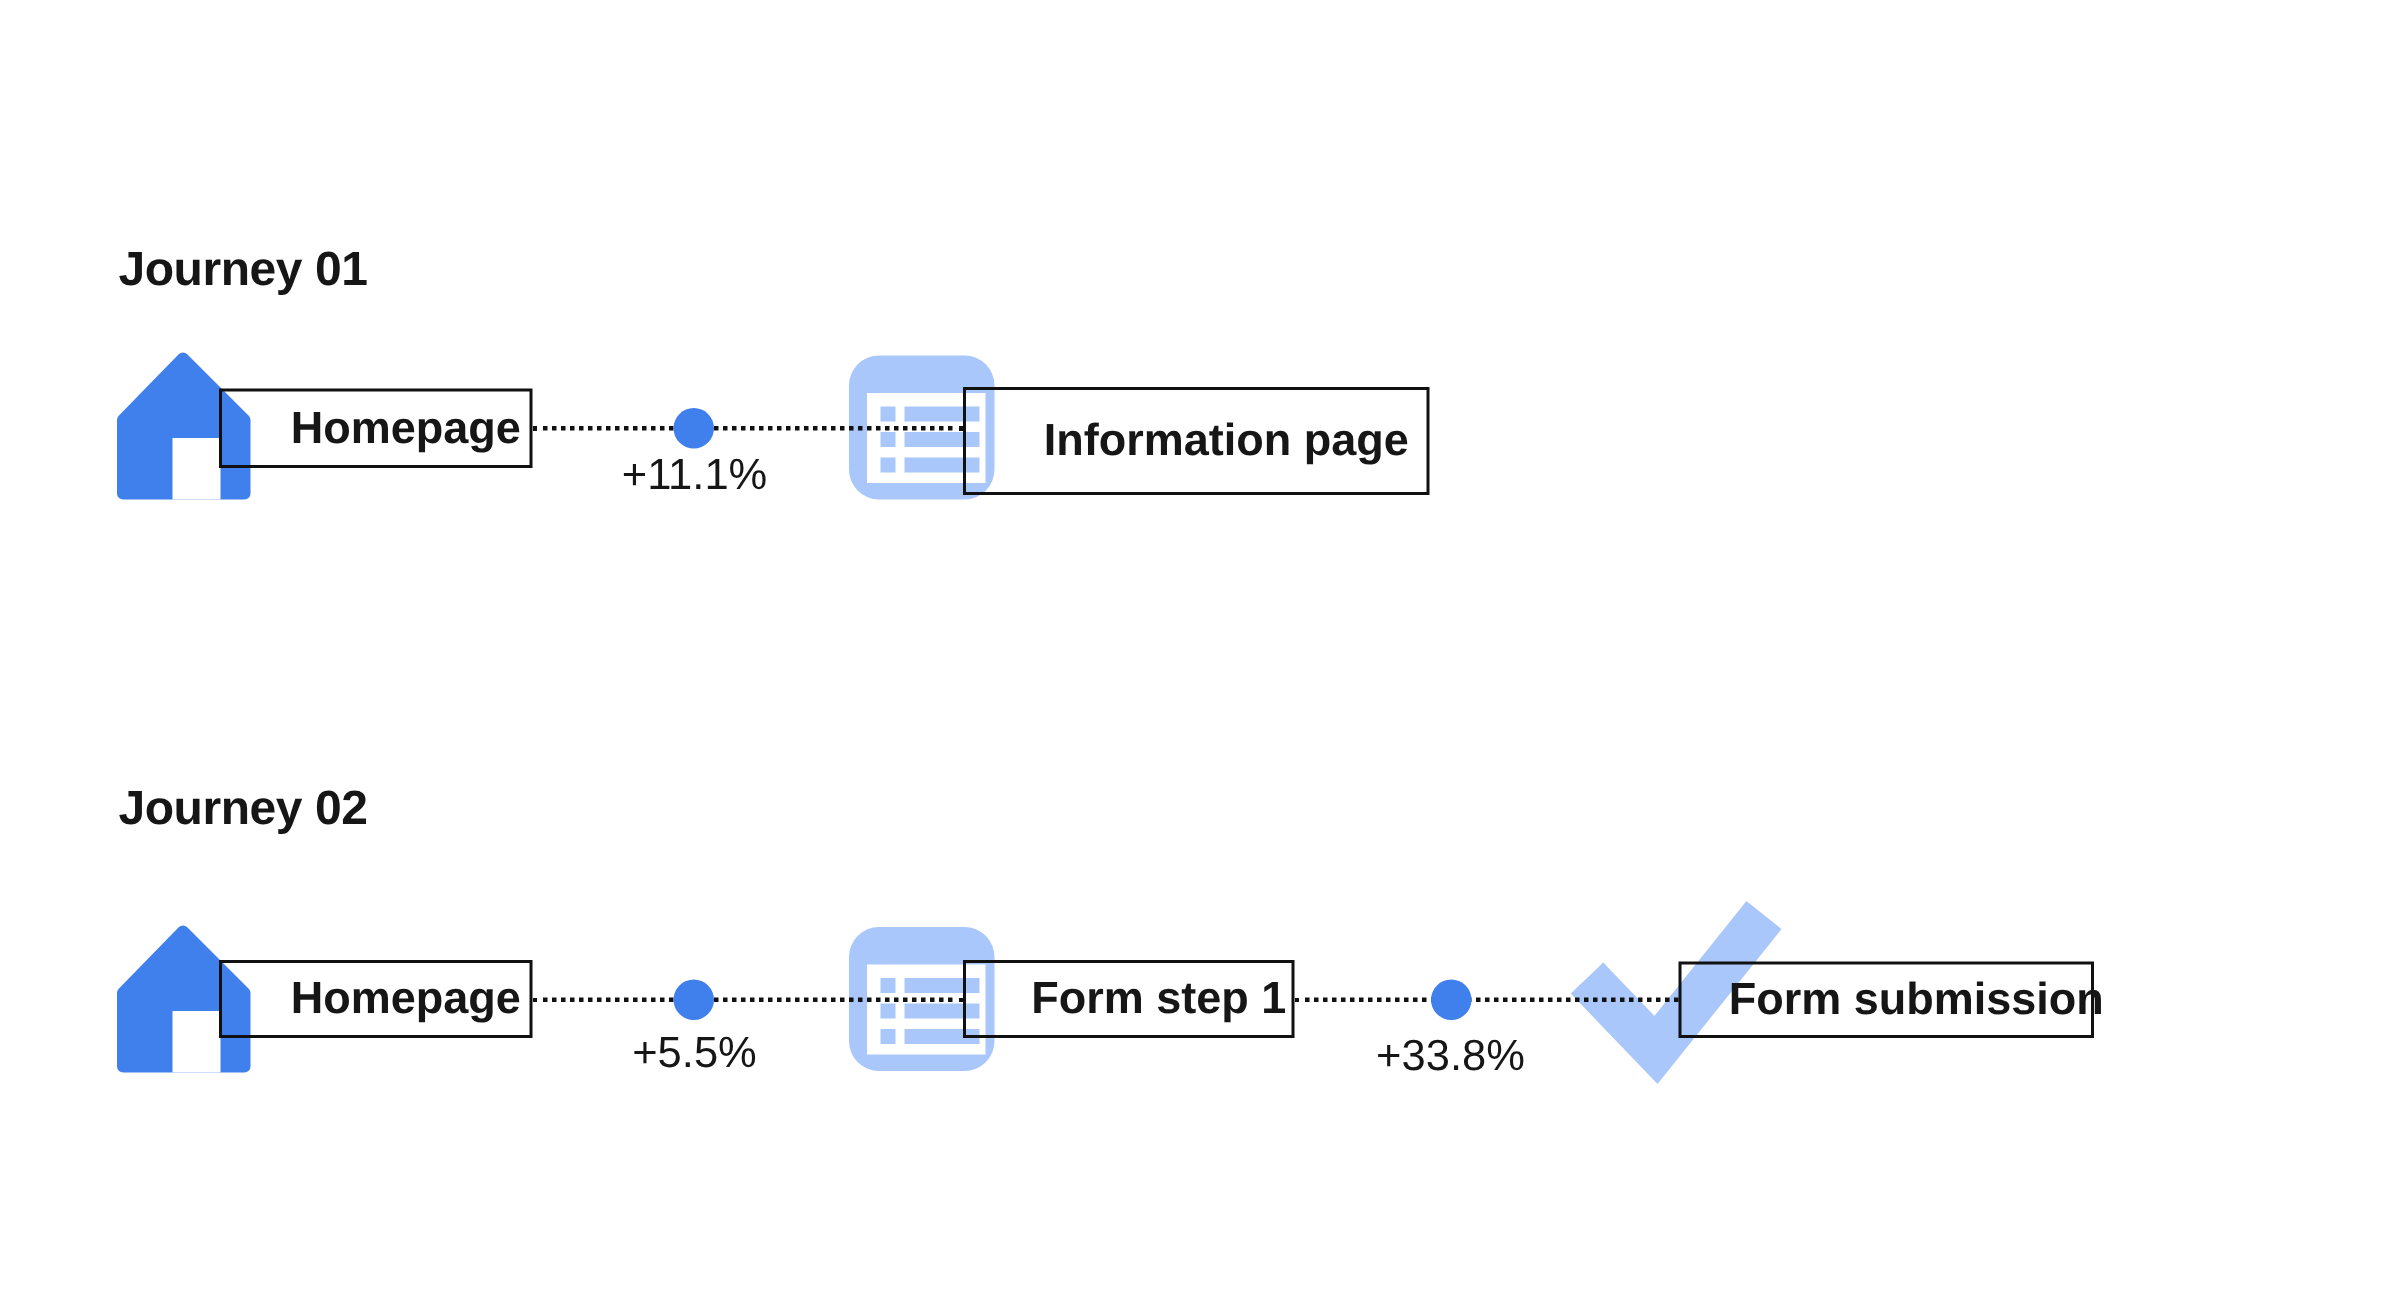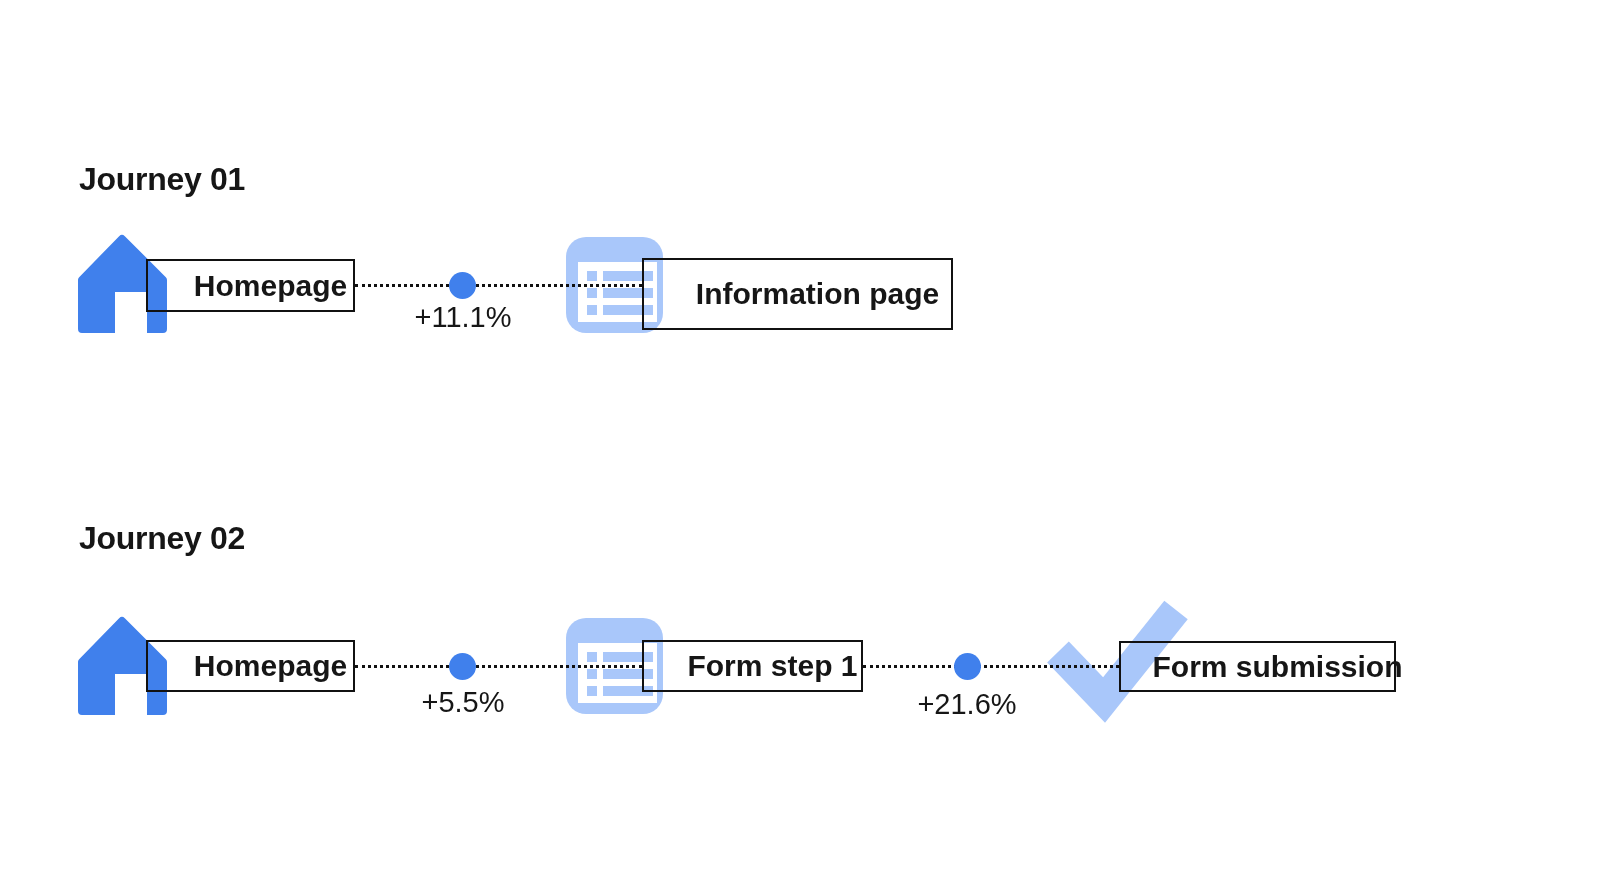--- a/index.html
+++ b/index.html
@@ -99,21 +99,21 @@
     <rect x="21" y="34" width="10" height="10" fill="#A9C7FA"></rect>
     <rect x="37" y="34" width="50" height="10" fill="#A9C7FA"></rect>
     <rect x="21" y="51" width="10" height="10" fill="#A9C7FA"></rect>
     <rect x="37" y="51" width="50" height="10" fill="#A9C7FA"></rect>
     <rect x="21" y="68" width="10" height="10" fill="#A9C7FA"></rect>
     <rect x="37" y="68" width="50" height="10" fill="#A9C7FA"></rect>
   </svg>
 
   <div class="dotline" style="left:863px;top:665px;width:256px;"></div>
   <div class="bigdot" style="left:954px;top:653px;"></div>
-  <div class="pct" style="left:967px;top:690px;">+21.6%</div>
+  <div class="pct" style="left:967px;top:690px;">+33.8%</div>
 
   <svg class="icon-abs" style="left:1040px;top:595px;" width="155" height="130" viewBox="0 0 155 130">
     <polyline points="18,57 64,105 136,15" fill="none" stroke="#A9C7FA" stroke-width="30" stroke-linecap="butt" stroke-linejoin="miter"></polyline>
   </svg>
 
   <div class="label-box" style="left:146px;top:640px;width:209px;height:52px;">
     <span>Homepage</span>
   </div>
   <div class="label-box" style="left:642px;top:640px;width:221px;height:52px;">
     <span>Form step 1</span>

